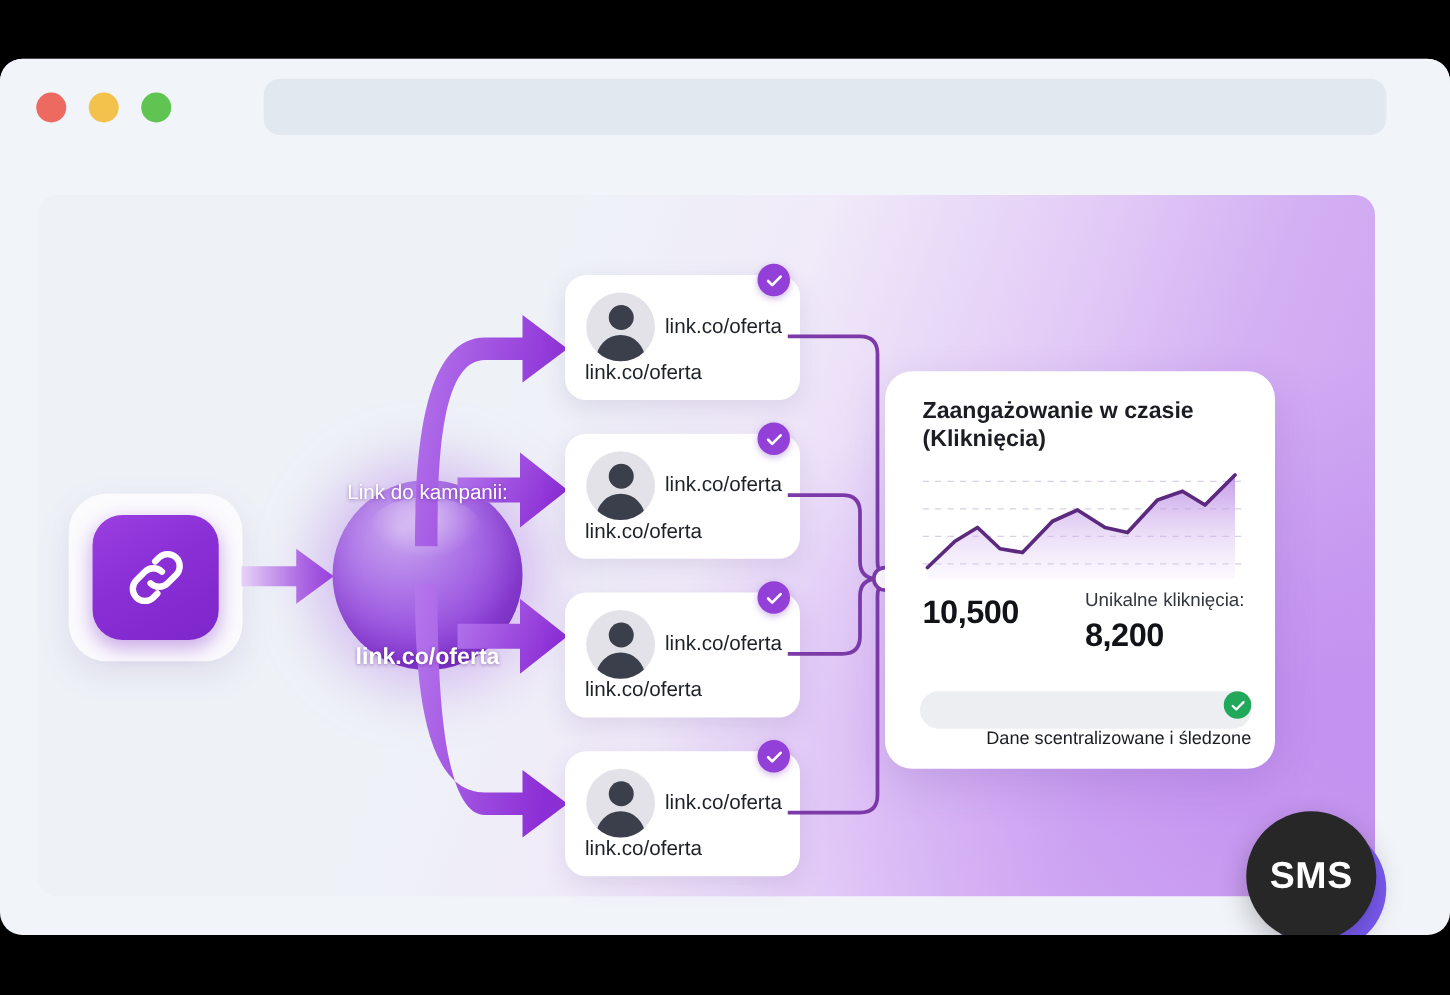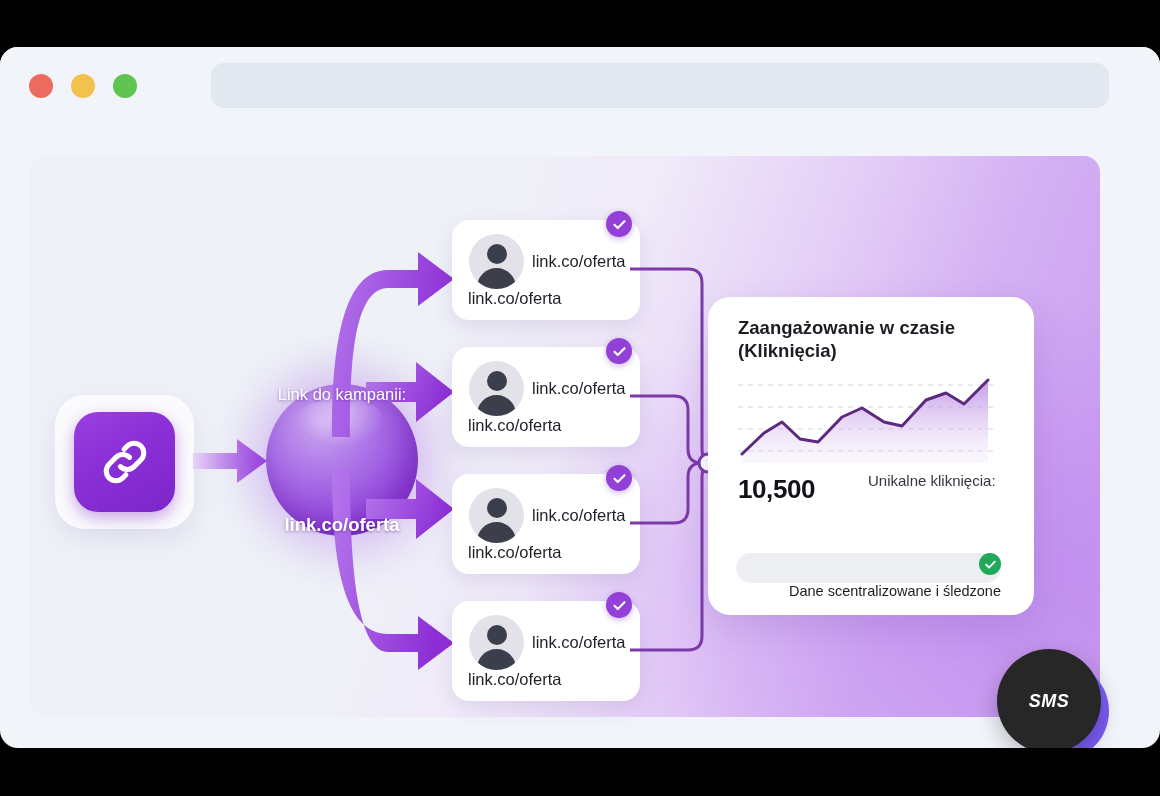--- a/index.html
+++ b/index.html
@@ -97,21 +97,20 @@
   }
 
   
   .wires{position:absolute;left:630px;top:180px;width:110px;height:460px;}
 
   
   .panel{
     position:absolute;left:708px;top:250px;width:312px;height:318px;
     background:#fff;border-radius:22px;
     box-shadow:0 12px 34px rgba(95,60,150,.17);
-    padding-left:14px;
   }
   .panel h3{
     margin:0;position:absolute;left:30px;top:19px;width:250px;
     font-size:18.5px;line-height:23px;font-weight:bold;color:#1b1d23;
   }
   .chart{position:absolute;left:30px;top:78px;width:256px;height:92px;}
   .stats{position:absolute;left:30px;top:174px;width:260px;display:flex;}
   .stat{width:130px;}
   .stat .lbl{font-size:15px;line-height:19px;color:#32363f;}
   .stat .val{font-size:26px;font-weight:bold;color:#111318;margin-top:3px;letter-spacing:-.4px;}
@@ -123,21 +122,21 @@
   .pill .ptxt{font-size:14.5px;color:#1b1d23;white-space:nowrap;}
 
   
   .smswrap{position:absolute;left:997px;top:602px;width:112px;height:112px;}
   .smsback{position:absolute;left:12px;top:12px;width:100px;height:100px;border-radius:50%;background:#7c5cf5;}
   .smsfront{
     position:absolute;left:0;top:0;width:104px;height:104px;border-radius:50%;background:#272727;
     display:flex;align-items:center;justify-content:center;
     box-shadow:0 8px 22px rgba(0,0,0,.25);
   }
-  .smsfront span{color:#fff;font-size:18px;font-weight:bold;letter-spacing:.5px;font-style:italic;}
+  .smsfront span{color:#fff;font-size:30px;font-weight:bold;letter-spacing:.5px;}
 </style>
 </head>
 <body>
 
 <div class="screen">
   <div class="window">
 
     <div class="chrome">
       <div class="dots">
         <div class="dot red"></div>
@@ -281,20 +280,21 @@
         <path d="M4 79 L26 58 L44 47 L62 64 L80 67 L104 42 L124 33 L146 47 L164 51
                  L188 25 L208 18 L226 29 L250 5" fill="none" stroke="#5b2a7e" stroke-width="3" stroke-linejoin="round" stroke-linecap="round"></path>
       </svg>
 
       <div class="stats">
         <div class="stat">
           <div class="val">10,500</div>
         </div>
         <div class="stat">
           <div class="lbl">Unikalne kliknięcia:</div>
+          <div class="val">8,200</div>
         </div>
       </div>
 
       <div class="pill">
         <span class="gc">
           <svg width="13" height="13" viewBox="0 0 24 24" fill="none" stroke="#fff" stroke-width="3.4" stroke-linecap="round" stroke-linejoin="round">
               <path d="M4 12.5l5.2 5.2L20 6.8"></path>
             </svg>
         </span>
         <span class="ptxt">Dane scentralizowane i śledzone</span>

